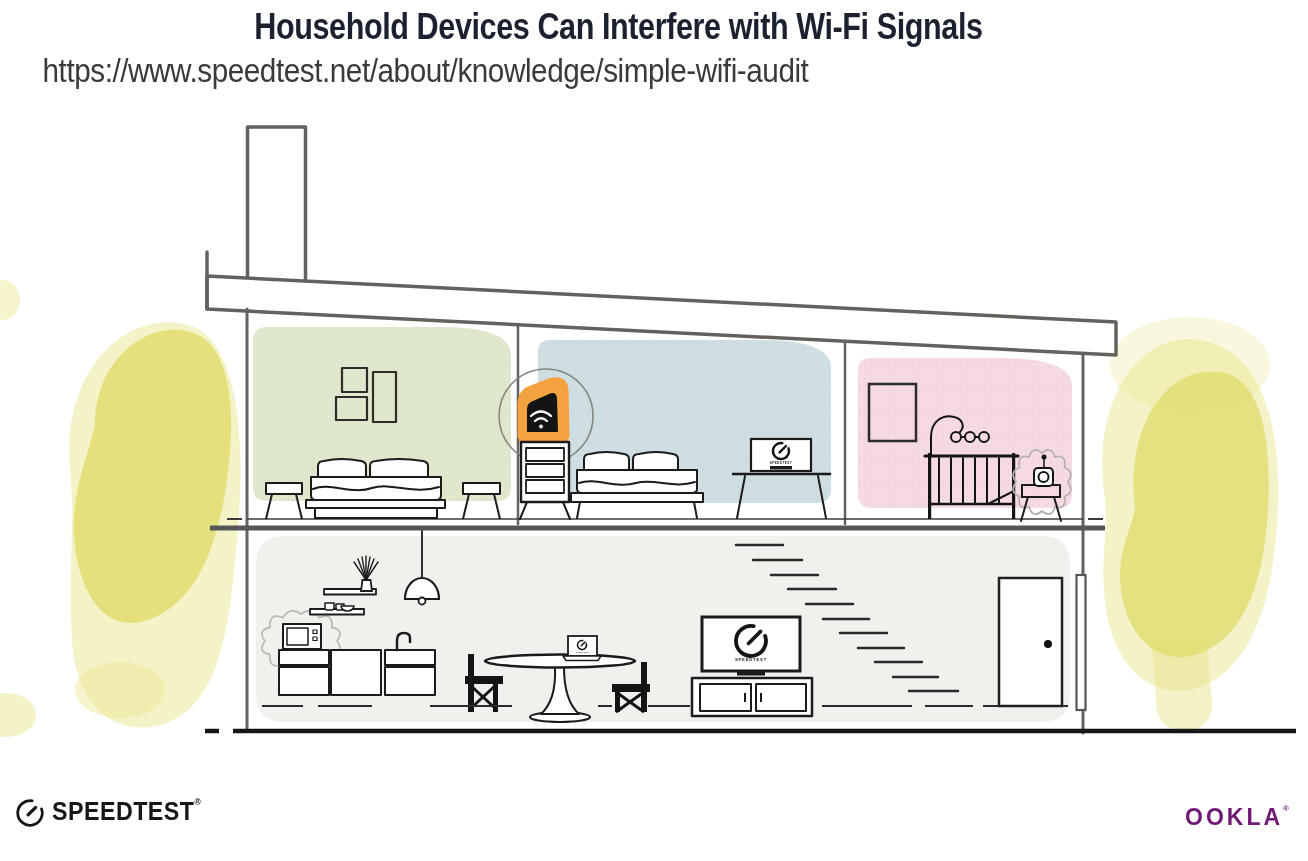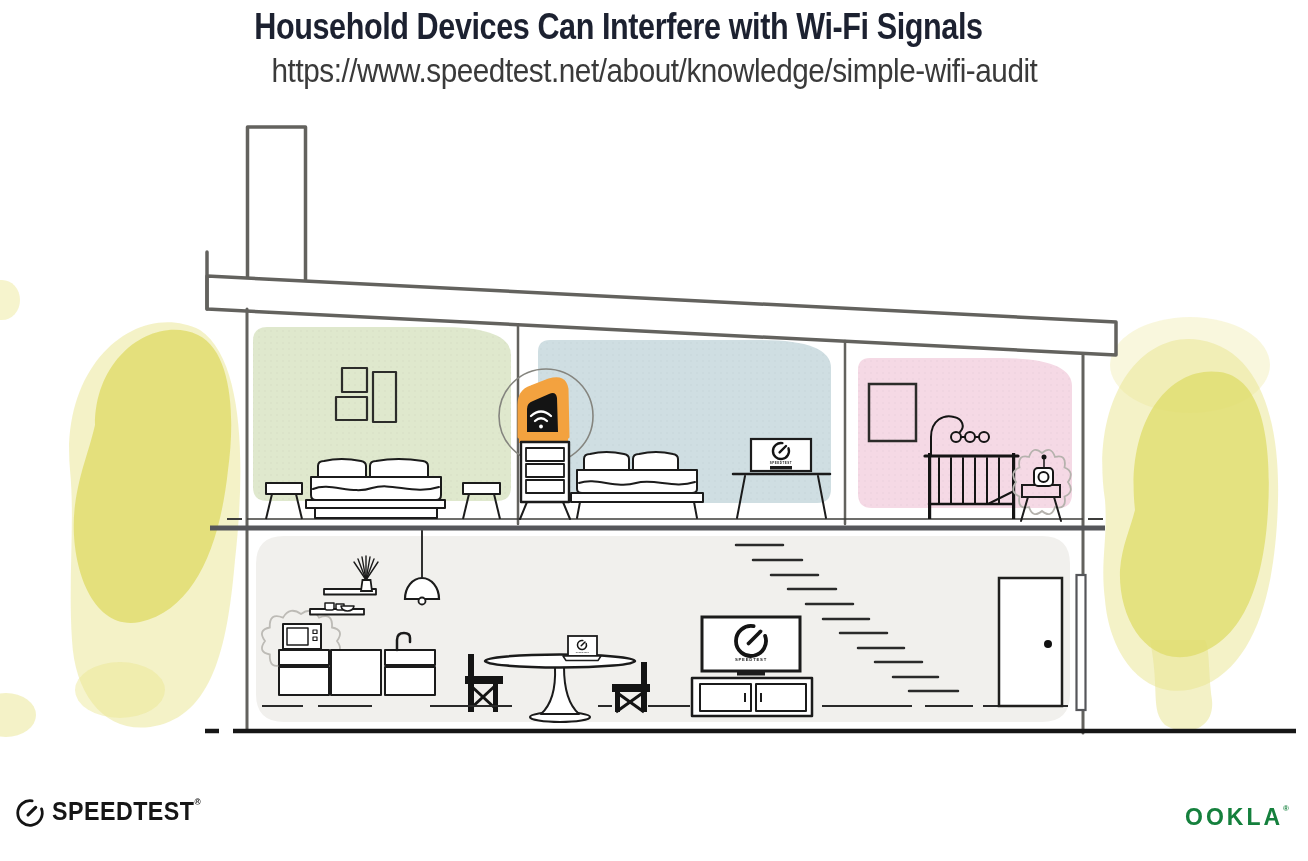--- a/index.html
+++ b/index.html
@@ -1,30 +1,30 @@
 <!DOCTYPE html>
 <html><head>
 <meta charset="utf-8">
 <style>
   html,body{margin:0;padding:0;background:#ffffff;}
   .page{position:relative;width:1308px;height:861px;background:#ffffff;overflow:hidden;
         font-family:"Liberation Sans",sans-serif;}
   .hdr{position:absolute;left:0;top:6px;width:1236px;text-align:center;}
   .hdr .title{display:inline-block;font-weight:700;font-size:36px;color:#1c2130;
         letter-spacing:-0.5px;transform:scaleX(0.85);transform-origin:center;white-space:nowrap;}
-  .hdr2{position:absolute;left:0;top:52px;width:1308px;text-align:center;}
+  .hdr2{position:absolute;left:0;top:52px;width:1308px;}
   .hdr2 .url{display:inline-block;font-weight:400;font-size:33px;color:#3a3a3a;
         letter-spacing:-0.5px;transform:scaleX(0.9);transform-origin:center;white-space:nowrap;}
   .art{position:absolute;left:0;top:0;width:1308px;height:861px;}
   .footer-left{position:absolute;left:14px;top:797px;display:flex;gap:6px;}
   .footer-left .word{font-size:25px;font-weight:700;letter-spacing:0.5px;color:#161616;
         display:inline-block;transform:scaleX(0.93);transform-origin:left center;white-space:nowrap;}
   .footer-left sup{font-size:9px;vertical-align:top;line-height:10px;}
   .footer-right{position:absolute;right:16px;top:804px;}
-  .footer-right .word{font-size:23px;font-weight:600;letter-spacing:3px;color:#15803d;white-space:nowrap;}
+  .footer-right .word{font-size:23px;font-weight:600;letter-spacing:3px;color:#701a75;white-space:nowrap;}
   .footer-right sup{font-size:8px;vertical-align:top;line-height:9px;}
 </style>
 </head>
 <body>
 
 <div class="page">
 
   <div class="hdr">
     <span class="title">Household Devices Can Interfere with Wi-Fi Signals</span>
   </div>

